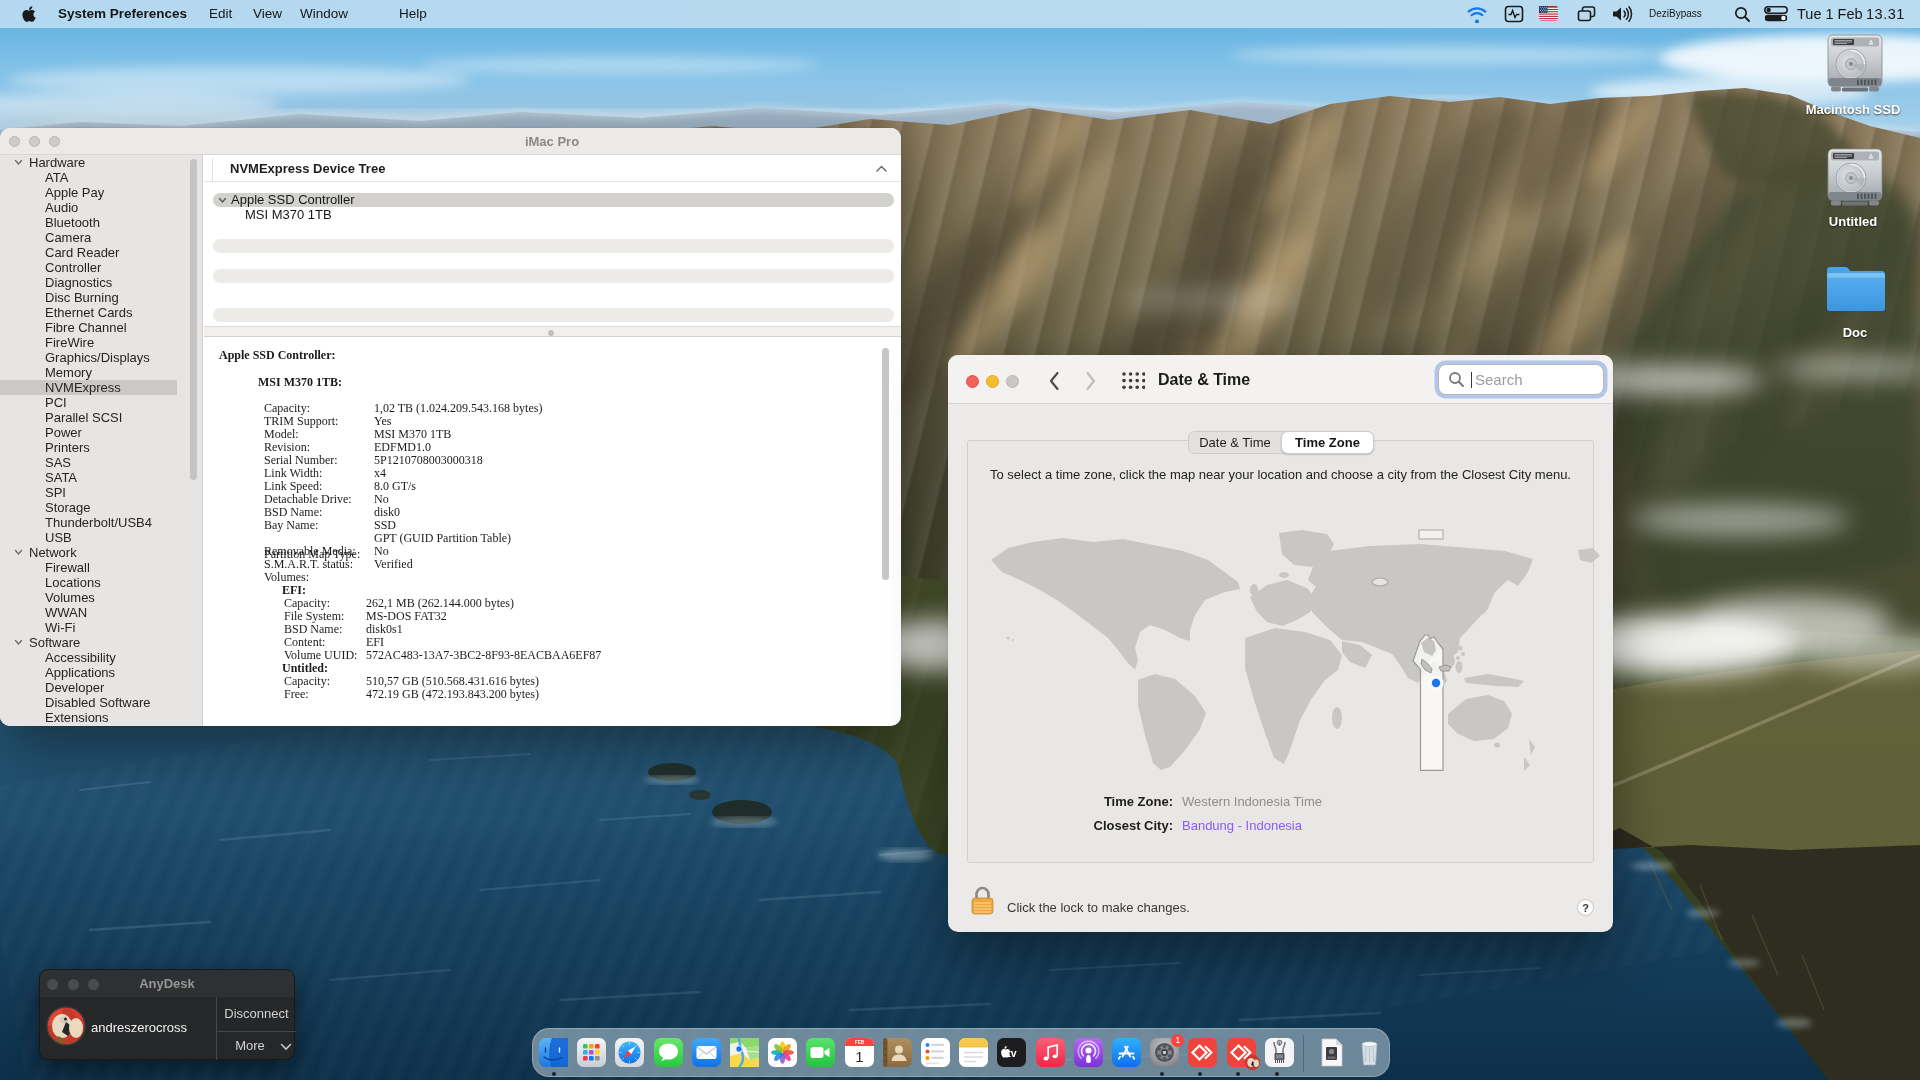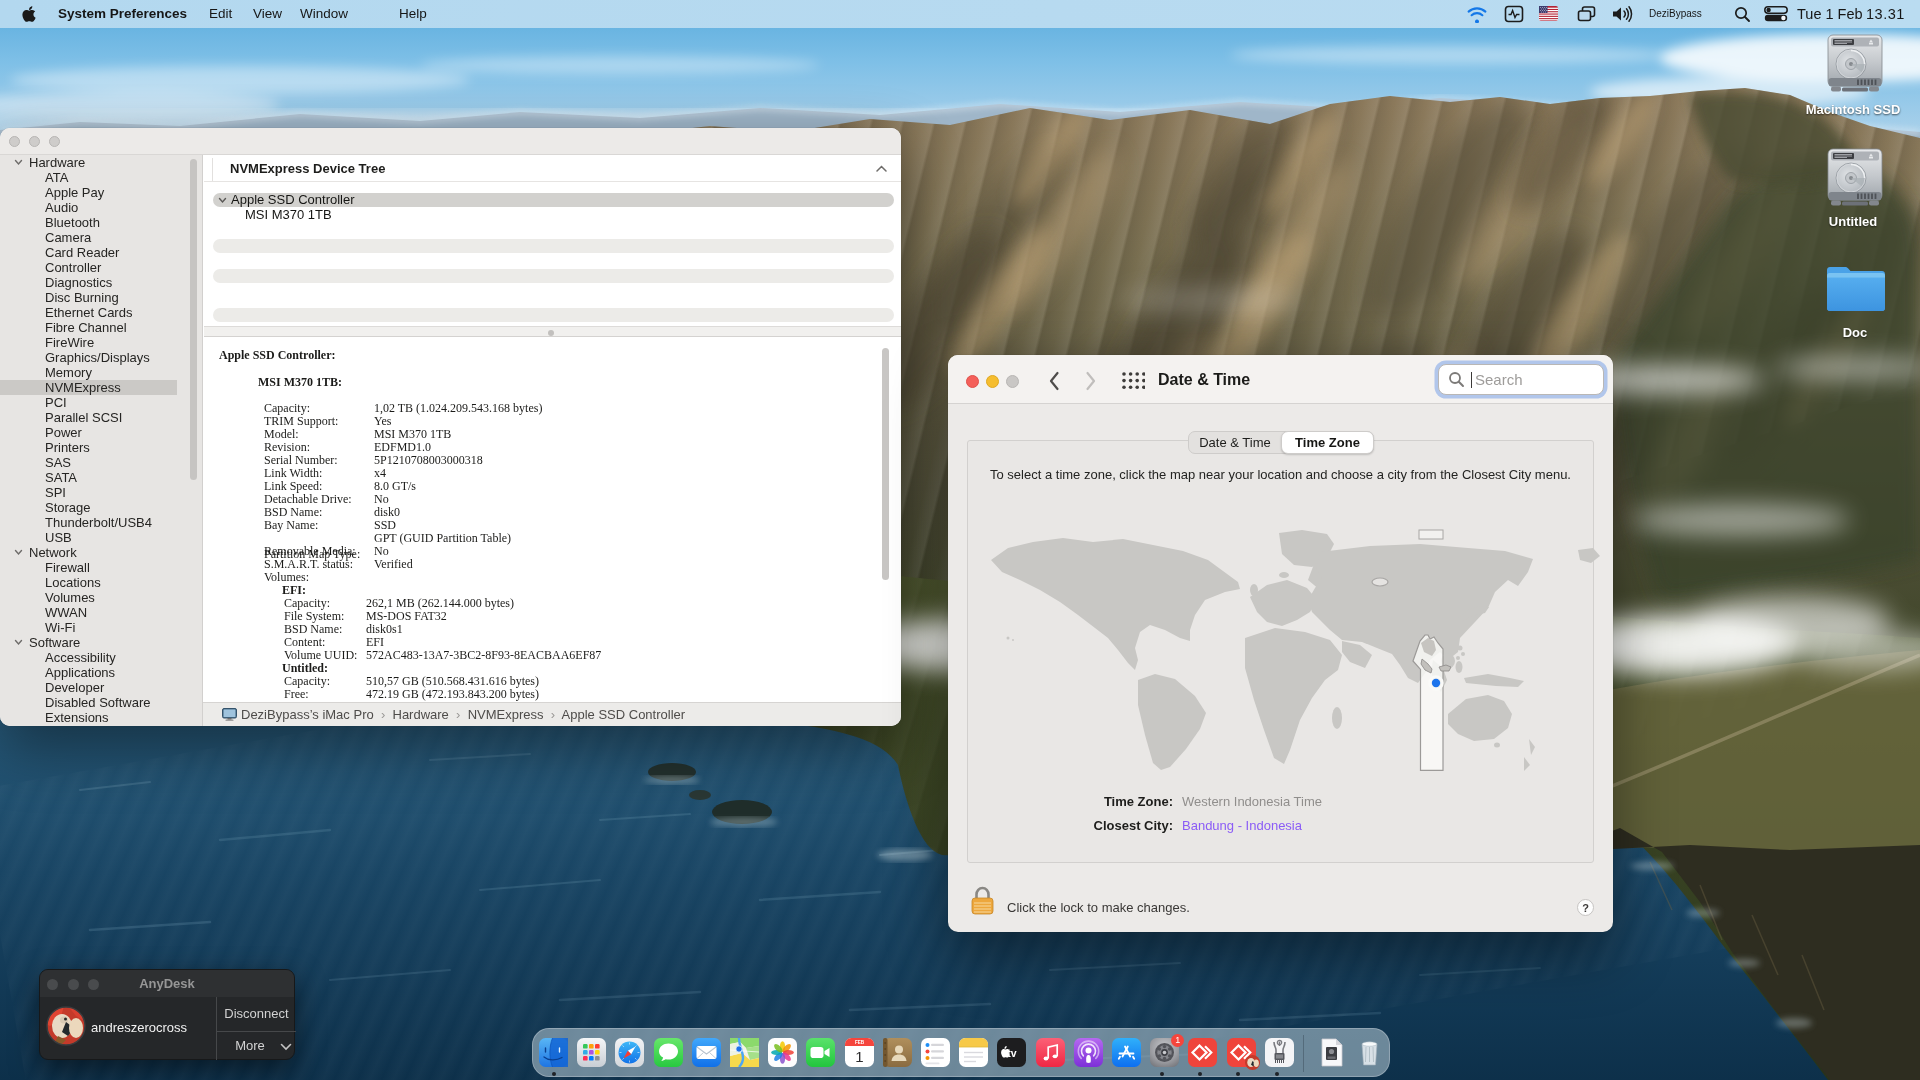--- a/index.html
+++ b/index.html
@@ -396,20 +396,21 @@
     </svg>
     <div style="position:absolute;left:1797px;top:0;height:28px;line-height:28px;font-size:14.5px;">Tue 1 Feb</div>
     <div style="position:absolute;left:1866px;top:0;height:28px;line-height:28px;font-size:14.5px;letter-spacing:0.5px;">13.31</div>
   </div>
 
   <div class="win" id="sysinfo">
     <div id="si-titlebar"></div>
   <div class="tl" style="left:9px;background:#ceccca;border:0.5px solid #b7b5b3;"></div>
   <div class="tl" style="left:28.5px;background:#ceccca;border:0.5px solid #b7b5b3;"></div>
   <div class="tl" style="left:49px;background:#ceccca;border:0.5px solid #b7b5b3;"></div>
+    <div id="si-title">iMac Pro</div>
     <div id="si-sidebar">
         <div class="sb-top" style="top:0px;"><svg width="9" height="9" viewBox="0 0 9 9" style="position:absolute;left:-15px;top:3px;">
             <path d="M1.5,2.5 L4.5,6 L7.5,2.5" stroke="#6e6c6a" stroke-width="1.4" fill="none" stroke-linecap="round"></path>
           </svg>Hardware</div>
     <div class="sb-row" style="top:15px;">ATA</div>
     <div class="sb-row" style="top:30px;">Apple Pay</div>
     <div class="sb-row" style="top:45px;">Audio</div>
     <div class="sb-row" style="top:60px;">Bluetooth</div>
     <div class="sb-row" style="top:75px;">Camera</div>
     <div class="sb-row" style="top:90px;">Card Reader</div>
@@ -515,29 +516,20 @@
       <div style="position:absolute;left:80px;top:493px;">Volume UUID:</div>
       <div style="position:absolute;left:162px;top:493px;">572AC483-13A7-3BC2-8F93-8EACBAA6EF87</div>
       <div style="position:absolute;left:78px;top:506px;font-weight:bold;">Untitled:</div>
       <div style="position:absolute;left:80px;top:519px;">Capacity:</div>
       <div style="position:absolute;left:162px;top:519px;">510,57 GB (510.568.431.616 bytes)</div>
       <div style="position:absolute;left:80px;top:532px;">Free:</div>
       <div style="position:absolute;left:162px;top:532px;">472.19 GB (472.193.843.200 bytes)</div>
     </div>
     <div style="position:absolute;left:678px;top:193px;width:7px;height:232px;border-radius:4px;background:#c8c6c4;"></div>
   </div>
-    <div id="si-foot">
-    <svg width="15" height="13" viewBox="0 0 15 13" style="position:absolute;left:19px;top:5px;">
-          <rect x="0.5" y="0.5" width="14" height="9.5" rx="1.5" fill="#4a708c" stroke="#35536b"></rect>
-          <rect x="1.6" y="1.6" width="11.8" height="7.3" rx="0.5" fill="#9fc3dd"></rect>
-          <rect x="5.5" y="10" width="4" height="1.6" fill="#6b6b6b"></rect>
-          <rect x="3.5" y="11.6" width="8" height="1.2" rx="0.6" fill="#8a8a8a"></rect>
-        </svg>
-    <div style="position:absolute;left:38px;top:0;height:24px;line-height:24px;">DeziBypass’s iMac Pro <span style="color:#9a9896;">&nbsp;›&nbsp;</span> Hardware <span style="color:#9a9896;">&nbsp;›&nbsp;</span> NVMExpress <span style="color:#9a9896;">&nbsp;›&nbsp;</span> Apple SSD Controller</div>
-  </div>
   </div>
 
   <div class="win" id="dt">
 
     <div style="position:absolute;left:0;top:0;width:665px;height:49px;background:#f4f2f0;border-bottom:1px solid #d5d3d1;border-radius:10px 10px 0 0;"></div>
     <div style="position:absolute;left:17.5px;top:19.5px;width:13px;height:13px;border-radius:50%;background:#f4605a;border:0.5px solid #e0504a;"></div>
     <div style="position:absolute;left:38px;top:19.5px;width:13px;height:13px;border-radius:50%;background:#f5bd2f;border:0.5px solid #e0a820;"></div>
     <div style="position:absolute;left:58px;top:19.5px;width:13px;height:13px;border-radius:50%;background:#c9c7c5;border:0.5px solid #b8b6b4;"></div>
     <svg width="12" height="20" viewBox="0 0 12 20" style="position:absolute;left:100px;top:16px;">
         <path d="M9.5,2 L3,10 L9.5,18" stroke="#4e4c4a" stroke-width="2.2" fill="none" stroke-linecap="round" stroke-linejoin="round"></path>

